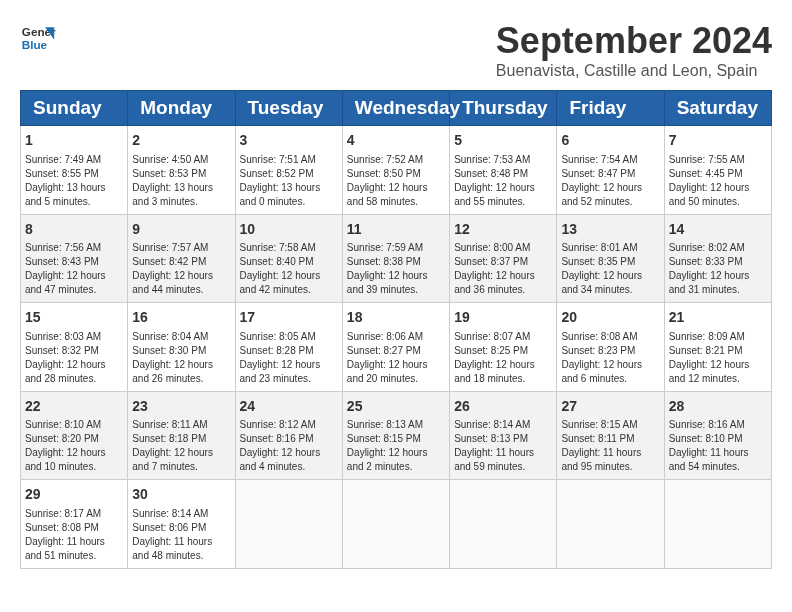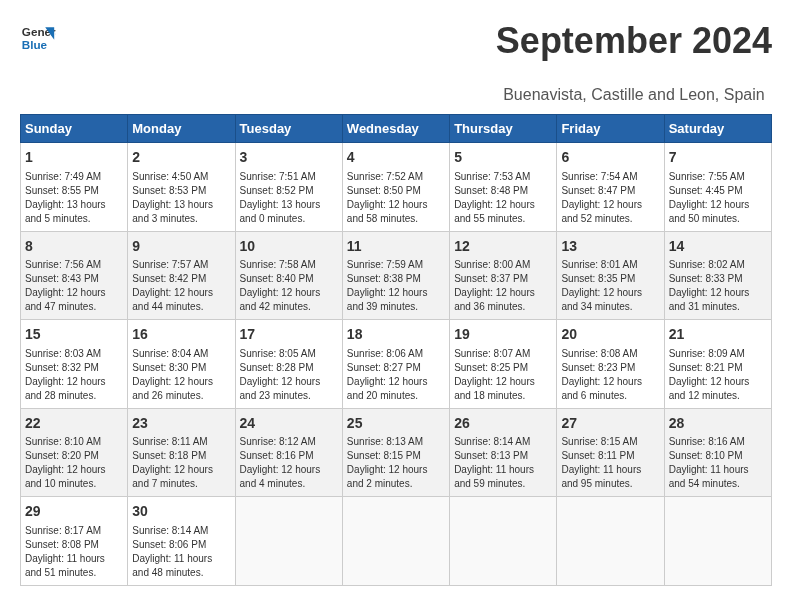--- a/index.html
+++ b/index.html
@@ -19,43 +19,42 @@
     .logo {
       display: flex;
       align-items: center;
       gap: 6px;
     }
     .logo-icon {
       width: 36px;
       height: 36px;
     }
     .title-section {
-      text-align: center;
+      text-align: left;
     }
     .main-title {
       font-size: 36px;
       font-weight: bold;
       color: #333;
     }
     .subtitle {
       font-size: 16px;
       color: #555;
-      margin-top: 24px;
     }
     table {
       width: 100%;
       border-collapse: collapse;
       table-layout: fixed;
     }
     th {
       background-color: #2563a8;
       color: #fff;
-      font-size: 13px;
+      font-size: 19px;
       font-weight: bold;
-      padding: 6px 4px;
+      padding: 6px 12px;
       text-align: left;
       border: 1px solid #1a4f8a;
     }
     td {
       vertical-align: top;
       padding: 5px 4px;
       font-size: 10px;
       color: #333;
       border: 1px solid #ccc;
       background: #fff;

